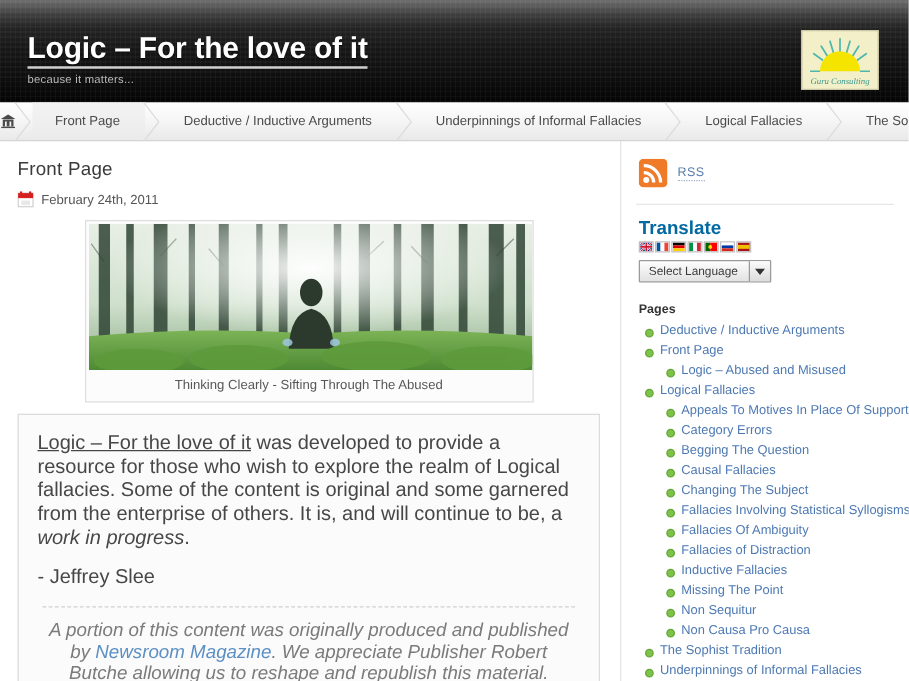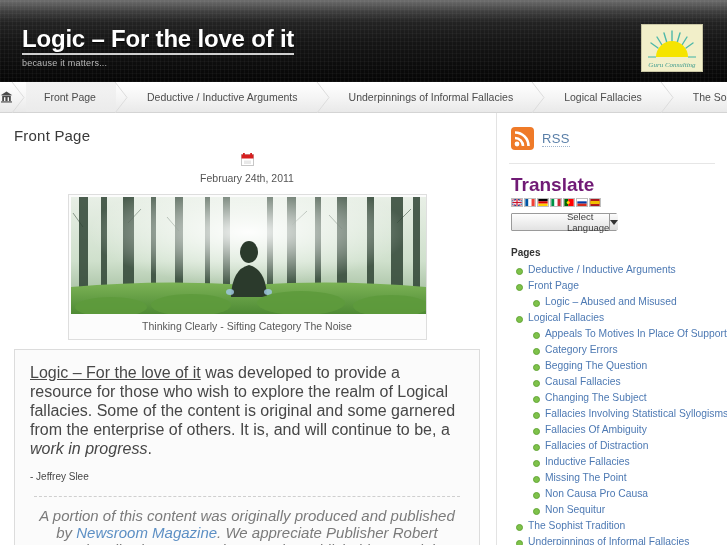--- a/index.html
+++ b/index.html
@@ -123,21 +123,20 @@
     font-size: 15px;
     color: #3a3a3a;
     font-weight: normal;
     letter-spacing: .2px;
     margin-bottom: 9px;
   }
   .meta-row {
     display: flex; align-items: center;
     gap: 6px;
     margin-bottom: 10px;
-    flex-direction: column;
   }
   .cal-icon { width: 13px; height: 13px; display:block; }
   .meta-date { font-size: 10.5px; color: #555; }
 
   .figure {
     width: 359px;
     margin: 8px auto 0 auto;
     background: #fcfcfc;
     border: 1px solid #dedede;
     padding: 2px 2px 0 2px;
@@ -165,21 +164,21 @@
     font-size: 16px;
     line-height: 19px;
     color: #474747;
   }
   .quote-box .lead-link {
     color: #474747;
     text-decoration: underline;
   }
   .quote-box em { font-style: italic; }
   .sig {
-    font-size: 10px;
+    font-size: 16px;
     color: #474747;
     margin-top: 13px;
   }
   .dashed-rule {
     border: none;
     border-top: 1px dashed #cfcfcf;
     margin: 14px 4px 10px 4px;
   }
   .credit {
     font-size: 15px;
@@ -194,41 +193,40 @@
   .section-head {
     font-size: 13.5px;
     color: #3a3a3a;
     margin: 20px 0 0 4px;
     font-weight: normal;
   }
 
   
   .rss-row { display: flex; align-items: center; gap: 8px; padding: 2px 4px 0 4px; }
   .rss-icon { width: 23px; height: 23px; display:block; }
-  .rss-label { font-size: 13px; color: #5a7fa8; letter-spacing: .4px; }
+  .rss-label { font-size: 10px; color: #5a7fa8; letter-spacing: .4px; }
   .rss-label u { text-decoration: none; border-bottom: 1px dotted #9fb4cc; }
   .side-rule { border: none; border-top: 1px solid #e6e6e6; margin: 13px 2px 0 2px; }
 
   .translate-head {
-    font-size: 19px;
-    color: #701a75;
+    font-size: 15px;
+    color: #0369a1;
     font-weight: bold;
     margin: 10px 0 2px 4px;
   }
   .flags { display: flex; gap: 1px; margin: 0 0 6px 4px; }
   .flag { width: 12px; height: 9px; display: block; border: 1px solid rgba(0,0,0,.25); }
 
   .lang-select {
     margin-left: 4px;
     width: 106px; height: 18px;
     display: flex; align-items: stretch;
     border: 1px solid #9a9a9a;
     background: linear-gradient(180deg, #fdfdfd, #e2e2e2);
     border-radius: 1px;
-    padding-left: 48px;
   }
   .lang-select .lbl {
     flex: 1;
     font-size: 9.5px; color: #3b3b3b;
     display: flex; align-items: center;
     padding-left: 7px;
   }
   .lang-select .arw {
     width: 17px;
     border-left: 1px solid #9a9a9a;
@@ -423,21 +421,21 @@
             <ellipse cx="197" cy="95" rx="4" ry="3"></ellipse>
           </g>
           <g fill="#5e9b3c" opacity="0.9">
             <ellipse cx="120" cy="108" rx="40" ry="11"></ellipse>
             <ellipse cx="230" cy="106" rx="44" ry="12"></ellipse>
             <ellipse cx="40" cy="110" rx="36" ry="10"></ellipse>
             <ellipse cx="320" cy="109" rx="38" ry="11"></ellipse>
           </g>
         </svg>
       </div>
-      <figcaption class="figure-cap">Thinking Clearly - Sifting Category The Noise</figcaption>
+      <figcaption class="figure-cap">Thinking Clearly - Sifting Through The Abused</figcaption>
     </figure>
 
     <div class="quote-box">
       <p><span class="lead-link">Logic – For the love of it</span><span> was developed to provide a resource for those who wish to explore the realm of Logical fallacies. Some of the content is original and some garnered from the enterprise of others. It is, and will continue to be, a </span><em>work in progress</em><span>.</span></p>
       <div class="sig">- Jeffrey Slee</div>
       <hr class="dashed-rule">
       <div class="credit"><span>A portion of this content was originally produced and published by </span><a href="#">Newsroom Magazine</a><span>. We appreciate Publisher Robert Butche allowing us to reshape and republish this material.</span></div>
     </div>
 
     <h2 class="section-head">What Are Fallacies</h2>
@@ -544,24 +542,24 @@
           <li>
               <a class="pg-link" href="#">Fallacies of Distraction</a>
             </li>
           <li>
               <a class="pg-link" href="#">Inductive Fallacies</a>
             </li>
           <li>
               <a class="pg-link" href="#">Missing The Point</a>
             </li>
           <li>
+              <a class="pg-link" href="#">Non Sequitur</a>
+            </li>
+          <li>
               <a class="pg-link" href="#">Non Causa Pro Causa</a>
-            </li>
-          <li>
-              <a class="pg-link" href="#">Non Sequitur</a>
             </li>
         </ul>
       </li>
       <li>
         <a class="pg-link" href="#">The Sophist Tradition</a>
       </li>
       <li>
         <a class="pg-link" href="#">Underpinnings of Informal Fallacies</a>
       </li>
     </ul>

